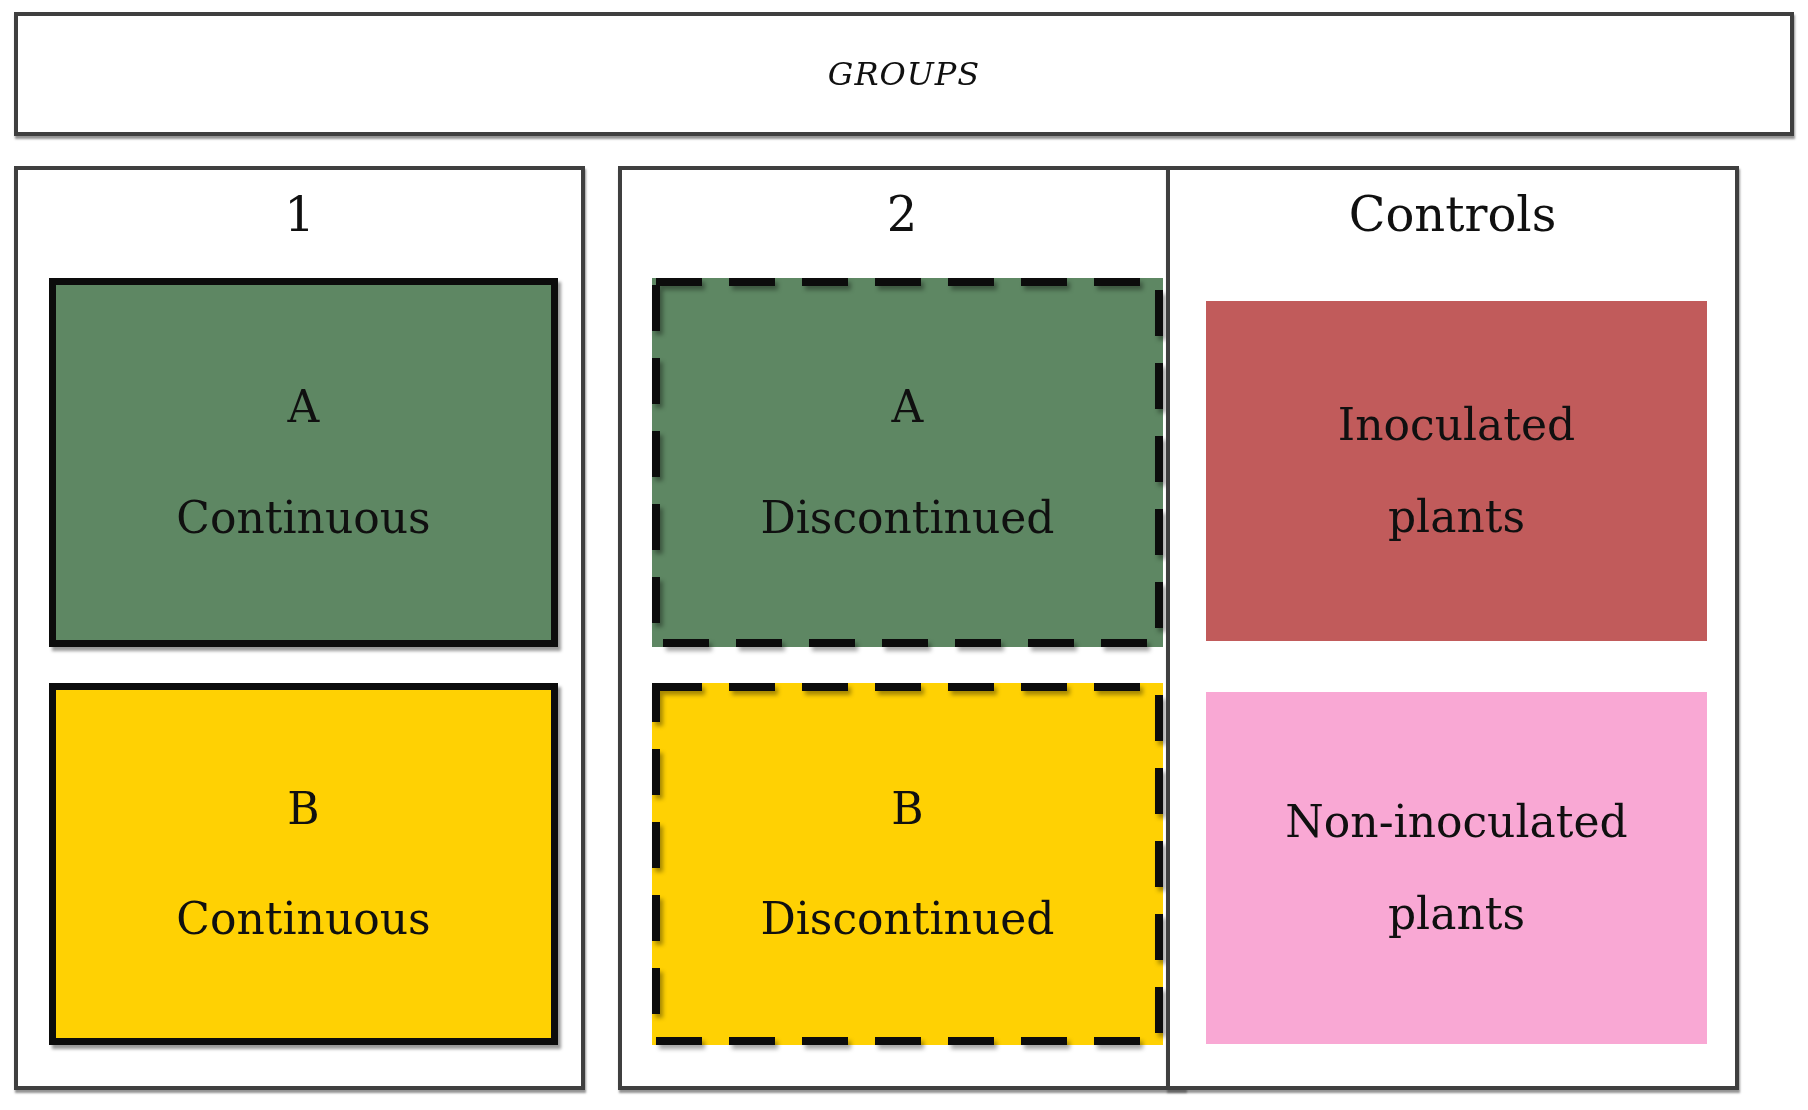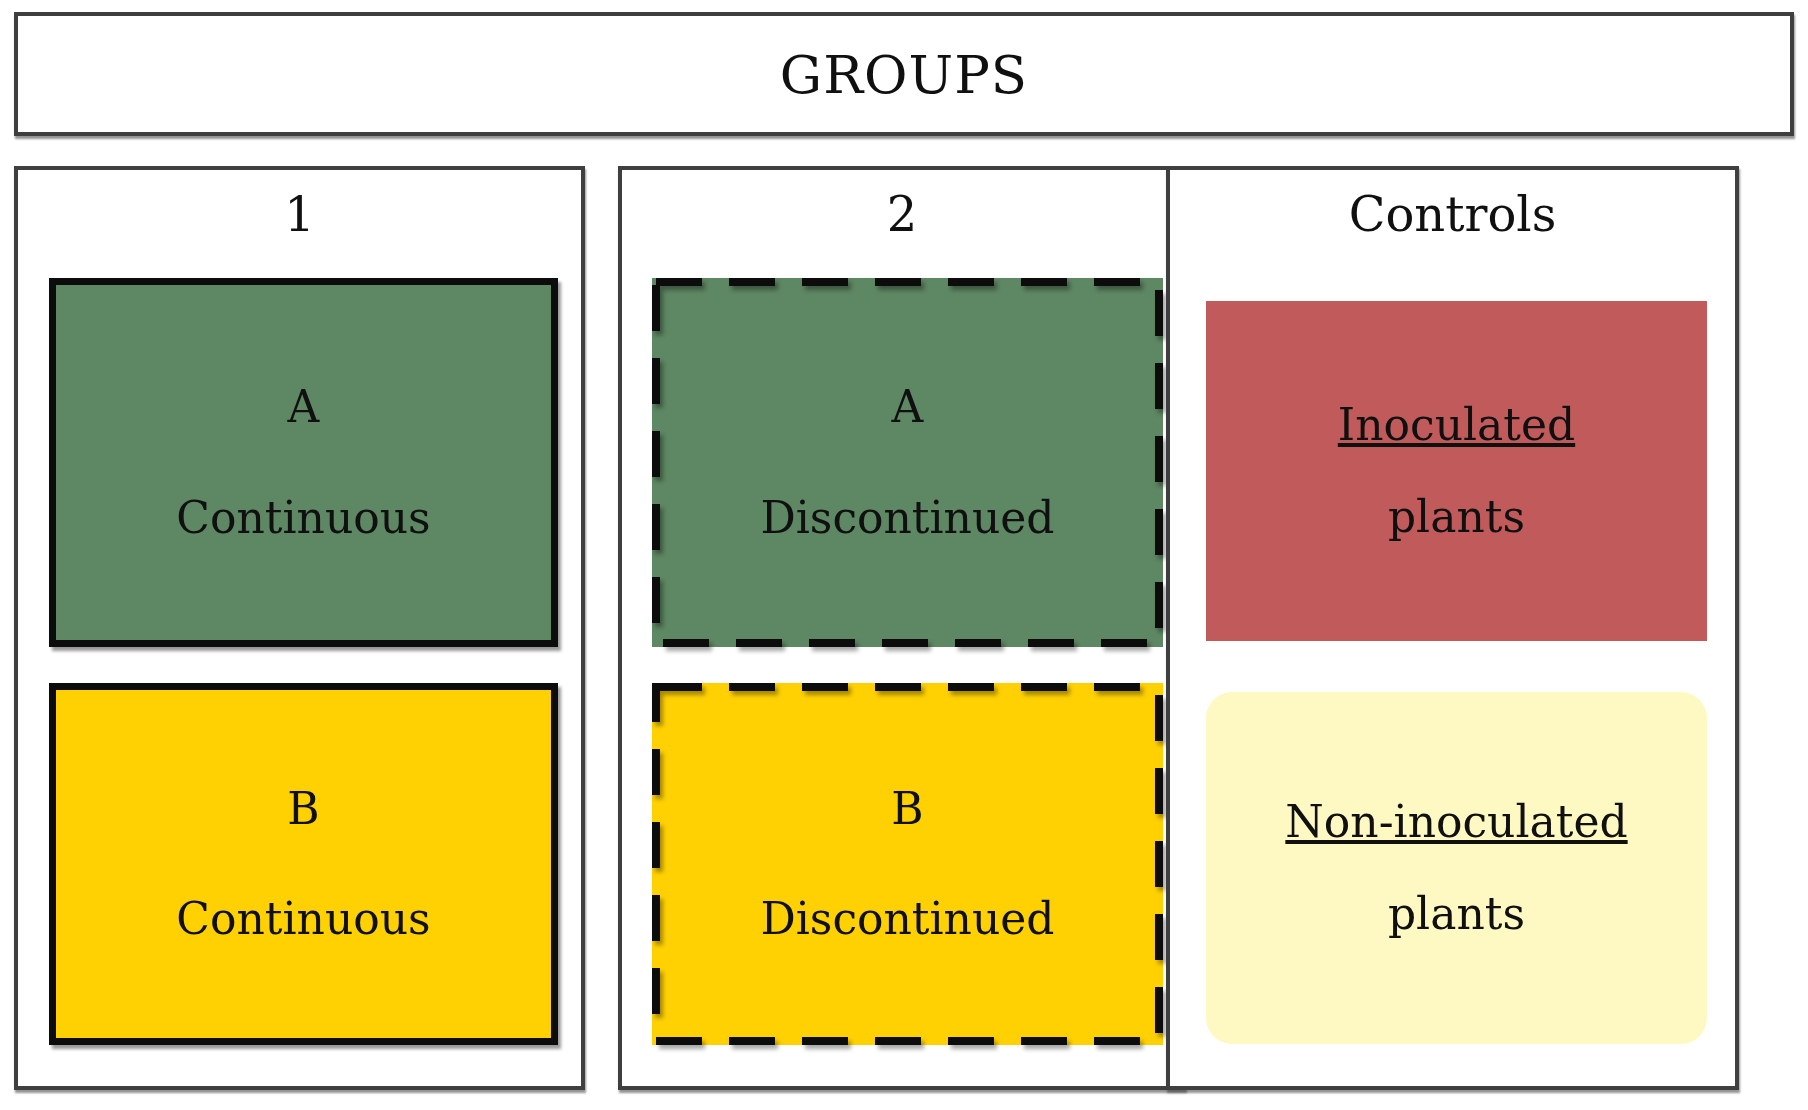--- a/index.html
+++ b/index.html
@@ -24,22 +24,23 @@
     box-shadow: 1px 3px 2px rgba(60,60,60,0.55);
   }
   .header-frame {
     left: 14px; top: 12px;
     width: 1780px; height: 124px;
     display: flex;
     align-items: center;
     justify-content: center;
   }
   .header-frame .title {
-    font-size: 53px;
+    font-size: 32px;
     letter-spacing: 1px;
+    font-style: italic;
   }
   .col { top: 166px; height: 924px; }
   .col1 { left: 14px;   width: 571px; }
   .col2 { left: 618px;  width: 568px; }
   .col3 { left: 1166px; width: 573px; }
   .col-label {
     position: absolute;
     left: 0; right: 0; top: 12px;
     height: 64px;
     display: flex;
@@ -71,25 +72,25 @@
   .c2b { left: 30px; top: 513px; width: 511px; height: 362px; }
   .dash-svg {
     position: absolute;
     left: 0; top: 0;
     pointer-events: none;
     filter: drop-shadow(3px 4px 2px rgba(0,0,0,0.35));
   }
   
   .c3a { left: 36px; top: 131px; width: 501px; height: 340px; }
   .c3b { left: 36px; top: 522px; width: 501px; height: 352px; }
-  .c3a .line1, .c3b .line1 { margin-bottom: 46px; text-decoration: underline; }
+  .c3a .line1, .c3b .line1 { margin-bottom: 46px; }
   .bg-sage   { background: #5E8763; }
   .bg-yellow { background: #FFD103; }
   .bg-red    { background: #C15B5B; }
-  .bg-green  { background: #fef9c3; border-radius: 26px; }
+  .bg-green  { background: #f9a8d4; }
 </style>
 </head>
 <body>
 
 <div class="canvas">
 
   <div class="frame header-frame">
     <span class="title">GROUPS</span>
   </div>
 

